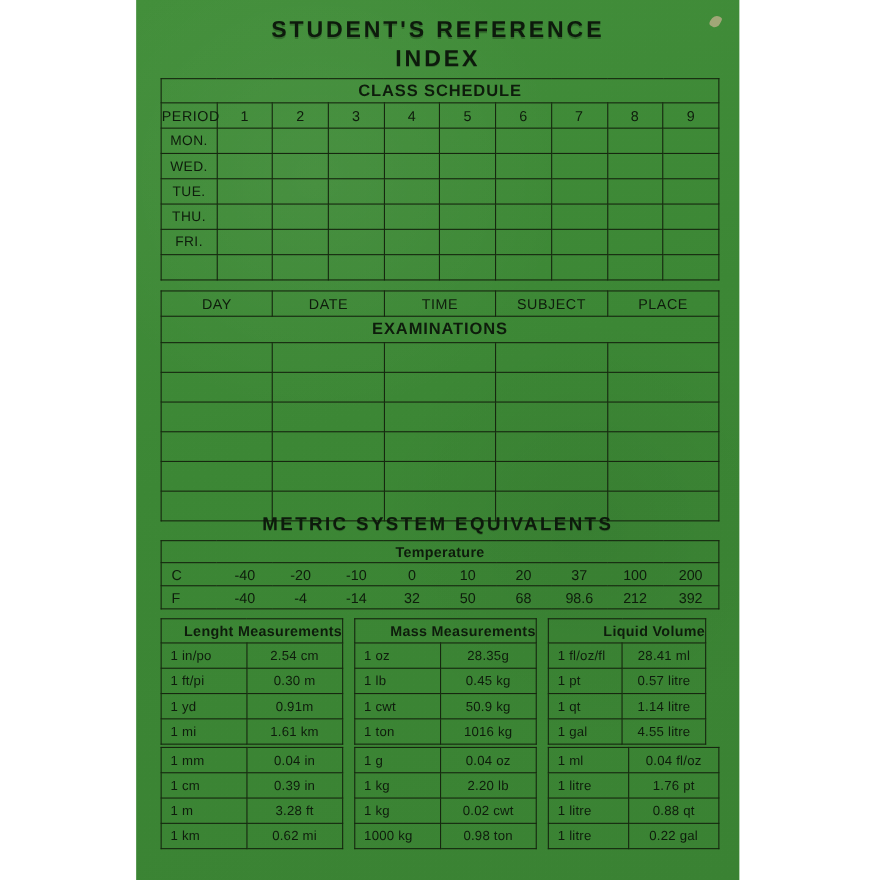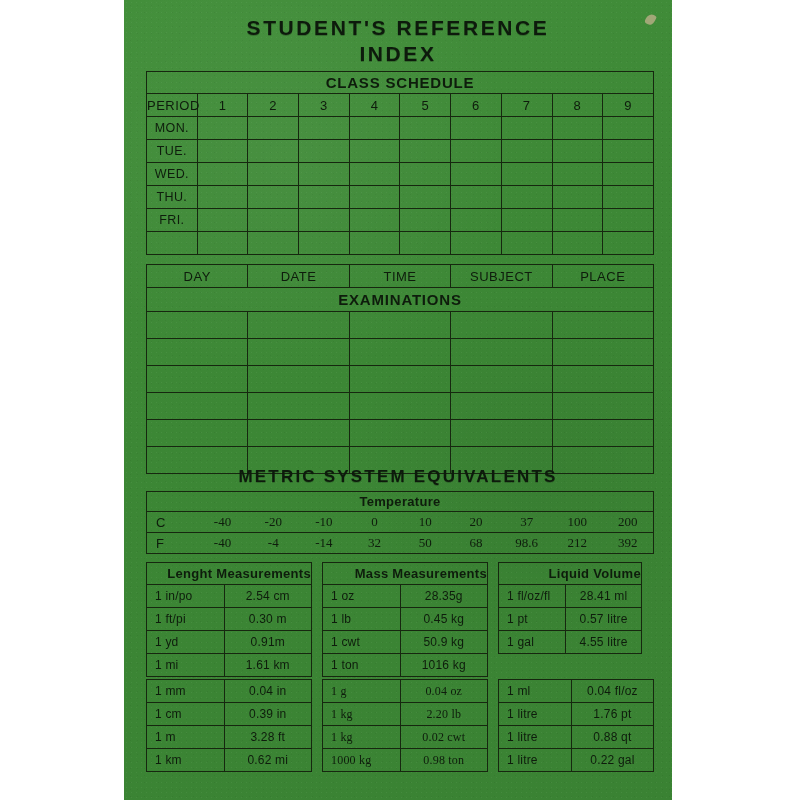--- a/index.html
+++ b/index.html
@@ -151,21 +151,20 @@
     text-align: left;
     padding-left: 9px;
     height: 20px;
     border-right: 0;
   }
   #temperature td.tval {
     font-size: 13px;
     height: 20px;
     border-left: 0;
     border-right: 0;
-    font-family: Liberation Serif, serif;
   }
   #temperature td.tval:last-child { border-right: 1px solid #16270f; }
 
   
   .conv {
     position: absolute;
     border-collapse: collapse;
     table-layout: fixed;
     color: #0e1c0c;
   }
@@ -183,21 +182,21 @@
     font-size: 13px;
     text-align: right;
     padding: 0;
     letter-spacing: 0.3px;
     height: 21px;
   }
 
   #conv-length-top   { left: 22px;  top: 562px; width: 166px; }
   #conv-length-bot   { left: 22px;  top: 679px; width: 166px; padding-left: 20px; }
   #conv-mass-top     { left: 198px; top: 562px; width: 166px; }
-  #conv-mass-bot     { left: 198px; top: 679px; width: 166px; font-family: Liberation Serif, serif; }
+  #conv-mass-bot     { left: 198px; top: 679px; width: 166px; }
   #conv-volume-top   { left: 374px; top: 562px; width: 144px; }
   #conv-volume-bot   { left: 374px; top: 679px; width: 156px; }
 
   .conv .c1 { width: 47%; }
   .conv .c2 { width: 53%; }
 </style>
 </head>
 <body>
 
 <div id="card">
@@ -230,33 +229,33 @@
           <td></td>
           <td></td>
           <td></td>
           <td></td>
           <td></td>
           <td></td>
           <td></td>
           <td></td>
         </tr>
         <tr>
+          <td class="rowlabel">WED.</td>
+          <td></td>
+          <td></td>
+          <td></td>
+          <td></td>
+          <td></td>
+          <td></td>
+          <td></td>
+          <td></td>
+          <td></td>
+        </tr>
+        <tr>
           <td class="rowlabel">TUE.</td>
-          <td></td>
-          <td></td>
-          <td></td>
-          <td></td>
-          <td></td>
-          <td></td>
-          <td></td>
-          <td></td>
-          <td></td>
-        </tr>
-        <tr>
-          <td class="rowlabel">WED.</td>
           <td></td>
           <td></td>
           <td></td>
           <td></td>
           <td></td>
           <td></td>
           <td></td>
           <td></td>
           <td></td>
         </tr>
@@ -505,20 +504,24 @@
         </tr>
         <tr>
           <td>1 fl/oz/fl</td>
           <td class="val">28.41 ml</td>
         </tr>
         <tr>
           <td>1 pt</td>
           <td class="val">0.57 litre</td>
         </tr>
         <tr>
+          <td>1 qt</td>
+          <td class="val">1.14 litre</td>
+        </tr>
+        <tr>
           <td>1 gal</td>
           <td class="val">4.55 litre</td>
         </tr>
       </tbody>
   </table>
   <table class="conv" id="conv-volume-bot">
     <colgroup>
         <col class="c1">
         <col class="c2">
       </colgroup>

